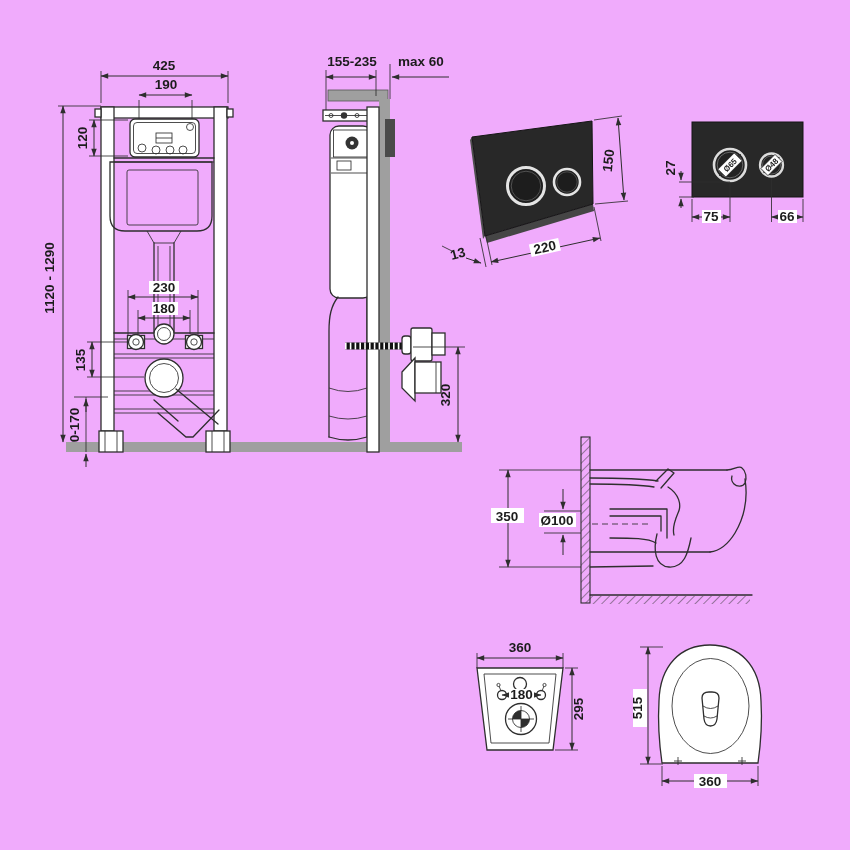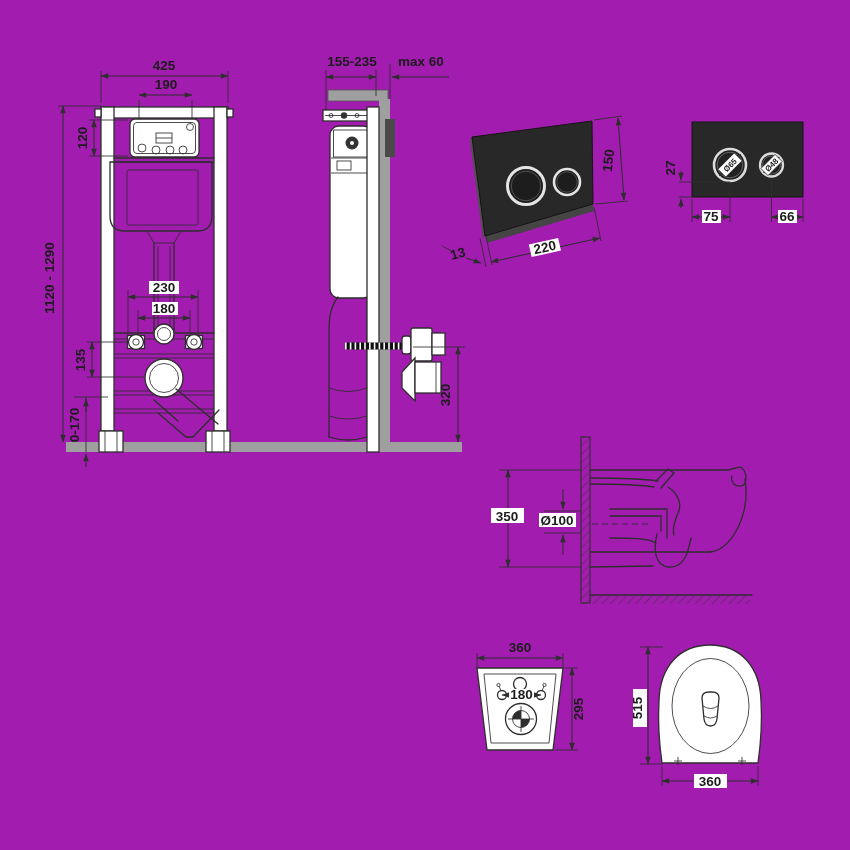--- a/index.html
+++ b/index.html
@@ -1,16 +1,16 @@
 <!DOCTYPE html>
 <html><head>
 <meta charset="utf-8">
 <style>
   html,body{margin:0;padding:0;background:#fff;}
-  .stage{width:850px;height:850px;position:relative;background:#a21caf;overflow:hidden;}
+  .stage{width:850px;height:850px;position:relative;background:#f0abfc;overflow:hidden;}
   svg{display:block;}
   .ln{stroke:#2e2e2e;stroke-width:1.3;fill:none;stroke-linecap:round;}
   .lnf{stroke:#2e2e2e;stroke-width:1.3;fill:#fff;}
   .tn{stroke:#2e2e2e;stroke-width:0.85;fill:none;}
   .dim{stroke:#2e2e2e;stroke-width:1;fill:none;}
   text{font-family:"Liberation Sans","DejaVu Sans",sans-serif;font-weight:600;font-size:13.5px;fill:#1c1c1c;}
   .small{font-size:8px;}
   .bg{fill:#fff;}
 </style>
 </head>

